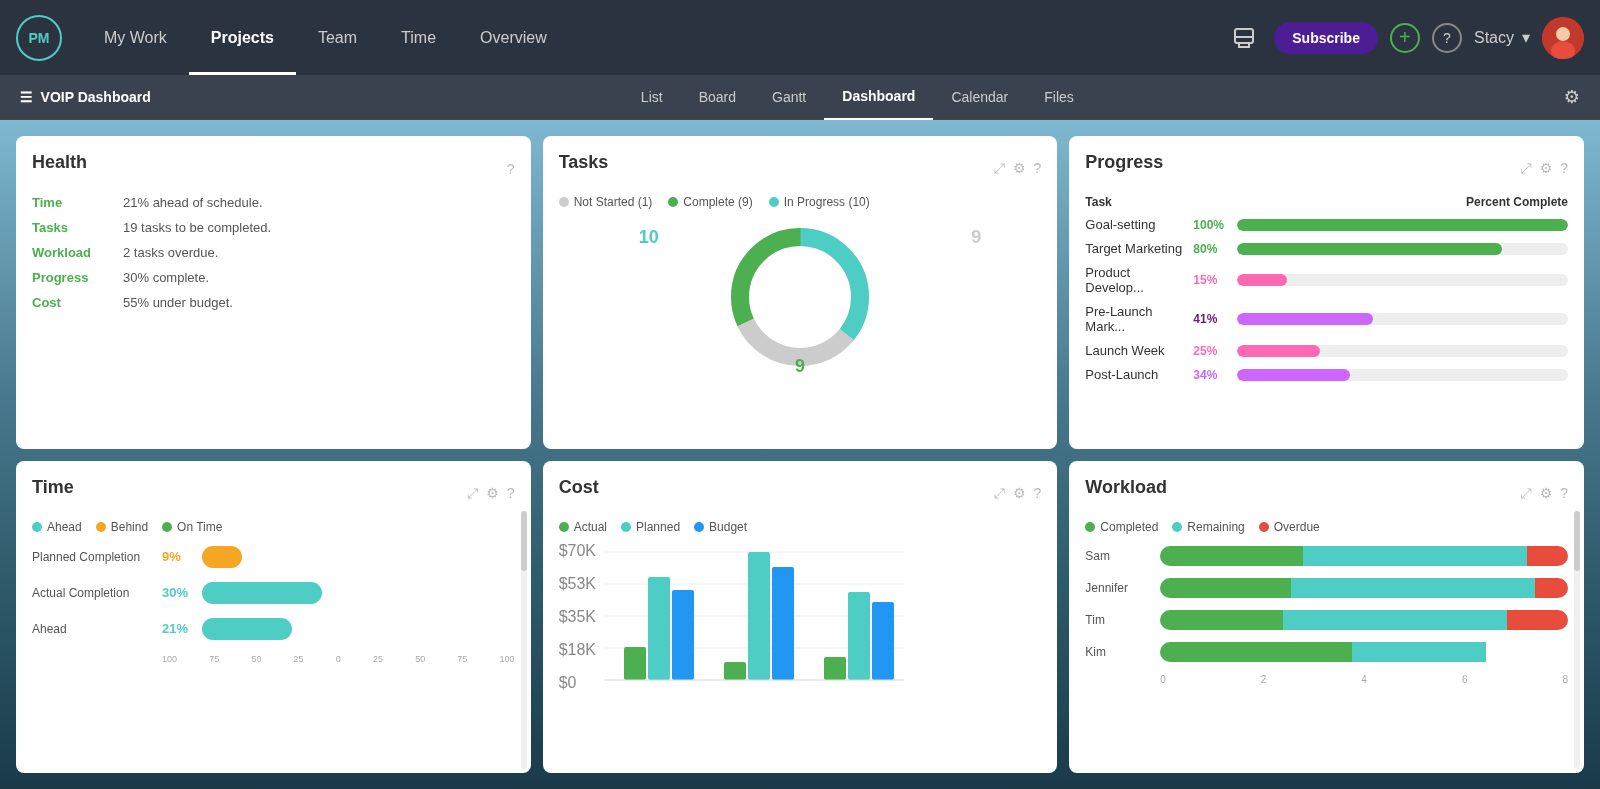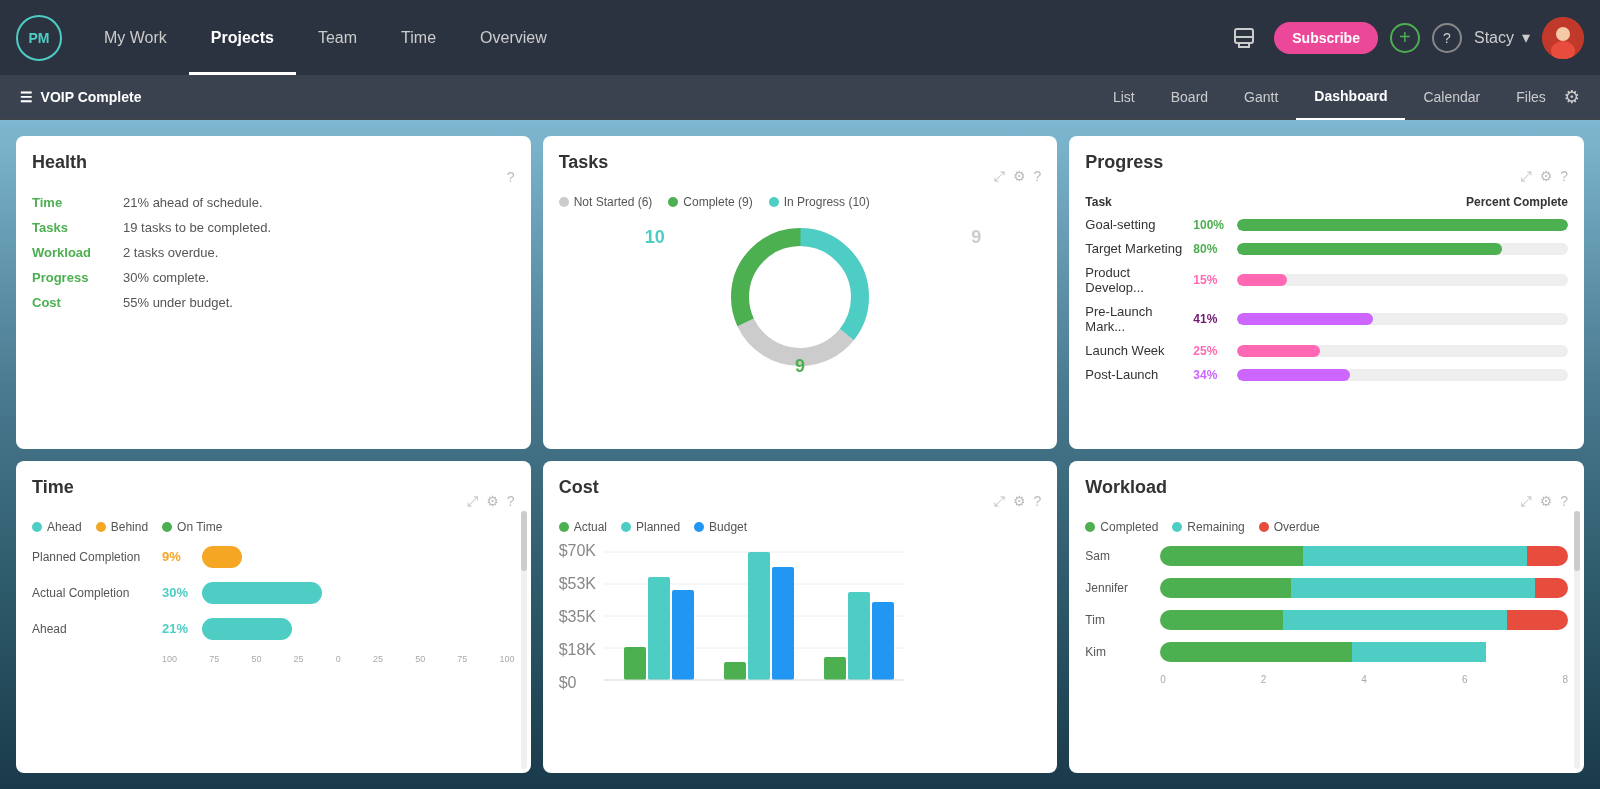--- a/index.html
+++ b/index.html
@@ -32,21 +32,21 @@
     .nav-item.active::after {
       content: ''; position: absolute; bottom: 0; left: 0; right: 0; height: 3px;
       background: #fff;
     }
     .nav-right { display: flex; align-items: center; gap: 12px; margin-left: auto; }
     .nav-icon-btn {
       width: 36px; height: 36px; display: flex; align-items: center; justify-content: center;
       color: #ccc; cursor: pointer; border-radius: 4px;
     }
     .subscribe-btn {
-      background: #ec4899; color: #fff; border: none; border-radius: 20px;
+      background: #4c1d95; color: #fff; border: none; border-radius: 20px;
       padding: 8px 18px; font-size: 14px; cursor: pointer; font-weight: 600;
     }
     .nav-add-btn {
       width: 30px; height: 30px; border-radius: 50%; border: 2px solid #4caf50;
       display: flex; align-items: center; justify-content: center;
       color: #4caf50; font-size: 20px; cursor: pointer; font-weight: 300;
     }
     .nav-help-btn {
       width: 30px; height: 30px; border-radius: 50%; border: 2px solid #888;
       display: flex; align-items: center; justify-content: center;
@@ -58,21 +58,21 @@
     
     .sub-nav {
       background: #3a4250;
       height: 45px;
       display: flex;
       align-items: center;
       padding: 0 20px;
       border-bottom: 1px solid #444;
     }
     .sub-nav-project { display: flex; align-items: center; gap: 8px; color: #fff; font-size: 14px; font-weight: 600; margin-right: auto; }
-    .sub-nav-tabs { display: flex; align-items: center; gap: 0; flex: 1; justify-content: flex-end; }
+    .sub-nav-tabs { display: flex; align-items: center; gap: 0; flex: 1; justify-content: center; }
     .sub-tab {
       color: #ccc; font-size: 14px; padding: 0 18px; height: 45px;
       display: flex; align-items: center; cursor: pointer;
     }
     .sub-tab.active { color: #fff; border-bottom: 2px solid #fff; font-weight: 600; }
     .sub-nav-settings { color: #ccc; cursor: pointer; font-size: 18px; }
 
     
     .main-content {
       background: linear-gradient(180deg, #7eb8d0 0%, #4a7a90 40%, #2d5a6a 70%, #1a3a4a 100%);
@@ -91,42 +91,42 @@
       background: #fff;
       border-radius: 8px;
       padding: 16px;
       overflow: hidden;
       position: relative;
     }
     .card-title {
       font-size: 18px; font-weight: 700; color: #333; margin-bottom: 12px;
     }
     .card-header {
-      display: flex; align-items: flex-end; justify-content: space-between; margin-bottom: 10px;
+      display: flex; align-items: center; justify-content: space-between; margin-bottom: 10px;
     }
     .card-icons { display: flex; gap: 8px; color: #aaa; font-size: 14px; }
     .card-icon-btn { cursor: pointer; color: #bbb; }
 
     
     .health-row { display: flex; gap: 16px; margin-bottom: 10px; align-items: baseline; }
     .health-label { color: #4caf50; font-weight: 600; font-size: 13px; width: 75px; flex-shrink: 0; }
     .health-value { color: #555; font-size: 13px; }
 
     
     .tasks-legend { display: flex; gap: 16px; margin-bottom: 8px; flex-wrap: wrap; }
     .legend-item { display: flex; align-items: center; gap: 5px; font-size: 12px; color: #555; }
     .legend-dot { width: 10px; height: 10px; border-radius: 50%; }
     .donut-container {
       display: flex; align-items: center; justify-content: center;
       position: relative; height: 160px;
     }
     .donut-label {
       position: absolute; font-size: 18px; font-weight: 700;
     }
-    .donut-label.top-left { top: 10px; left: 80px; color: #4ecdc4; margin-left: 6px; }
+    .donut-label.top-left { top: 10px; left: 80px; color: #4ecdc4; }
     .donut-label.top-right { top: 10px; right: 60px; color: #ccc; }
     .donut-label.bottom { bottom: 0px; left: 50%; transform: translateX(-50%); color: #4caf50; }
     .progress-header { display: flex; justify-content: space-between; font-size: 12px; font-weight: 600; color: #333; margin-bottom: 8px; }
     .progress-row { display: flex; align-items: center; margin-bottom: 9px; gap: 8px; }
     .progress-task-name { font-size: 13px; color: #333; width: 100px; flex-shrink: 0; }
     .progress-pct { font-size: 12px; color: #ff69b4; font-weight: 700; width: 36px; flex-shrink: 0; }
     .progress-bar-wrap { flex: 1; height: 12px; background: #eee; border-radius: 6px; overflow: hidden; }
     .progress-bar { height: 100%; border-radius: 6px; }
 
     
@@ -189,21 +189,21 @@
         <ellipse cx="21" cy="17" rx="7" ry="7" fill="#f5cba7"></ellipse>
         <ellipse cx="21" cy="34" rx="12" ry="10" fill="#e74c3c"></ellipse>
       </svg>
     </div>
   </div>
 </nav>
 
 <div class="sub-nav">
   <div class="sub-nav-project">
     <span>☰</span>
-    <span>VOIP Complete</span>
+    <span>VOIP Dashboard</span>
   </div>
   <div class="sub-nav-tabs">
     <div class="sub-tab">List</div>
     <div class="sub-tab">Board</div>
     <div class="sub-tab">Gantt</div>
     <div class="sub-tab active">Dashboard</div>
     <div class="sub-tab">Calendar</div>
     <div class="sub-tab">Files</div>
   </div>
   <div class="sub-nav-settings">⚙</div>
@@ -248,21 +248,21 @@
         <div class="card-title">Tasks</div>
         <div class="card-icons">
           <span class="card-icon-btn">⤢</span>
           <span class="card-icon-btn">⚙</span>
           <span class="card-icon-btn">?</span>
         </div>
       </div>
       <div class="tasks-legend">
         <div class="legend-item">
           <div class="legend-dot" style="background:#ccc"></div>
-          <span>Not Started (6)</span>
+          <span>Not Started (1)</span>
         </div>
         <div class="legend-item">
           <div class="legend-dot" style="background:#4caf50"></div>
           <span>Complete (9)</span>
         </div>
         <div class="legend-item">
           <div class="legend-dot" style="background:#4ecdc4"></div>
           <span>In Progress (10)</span>
         </div>
       </div>

